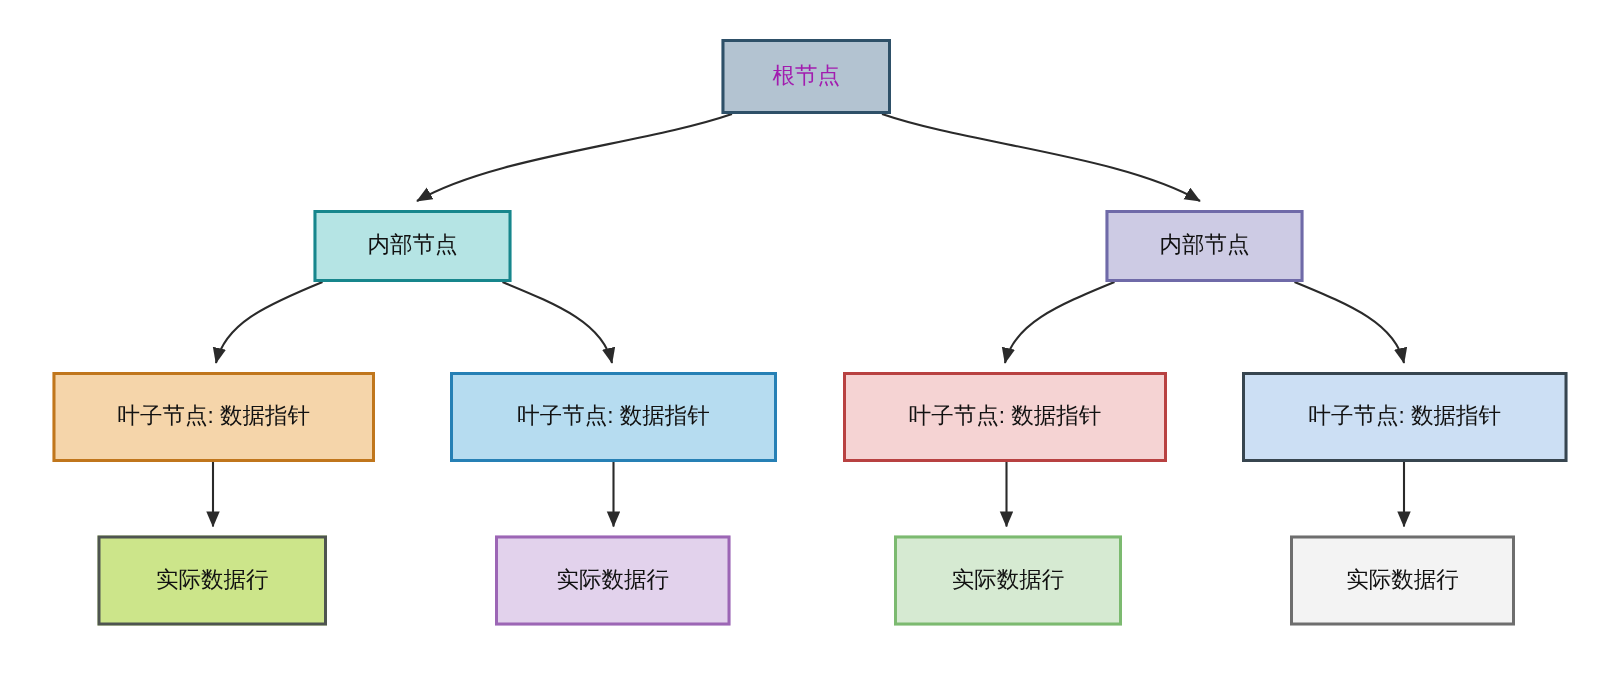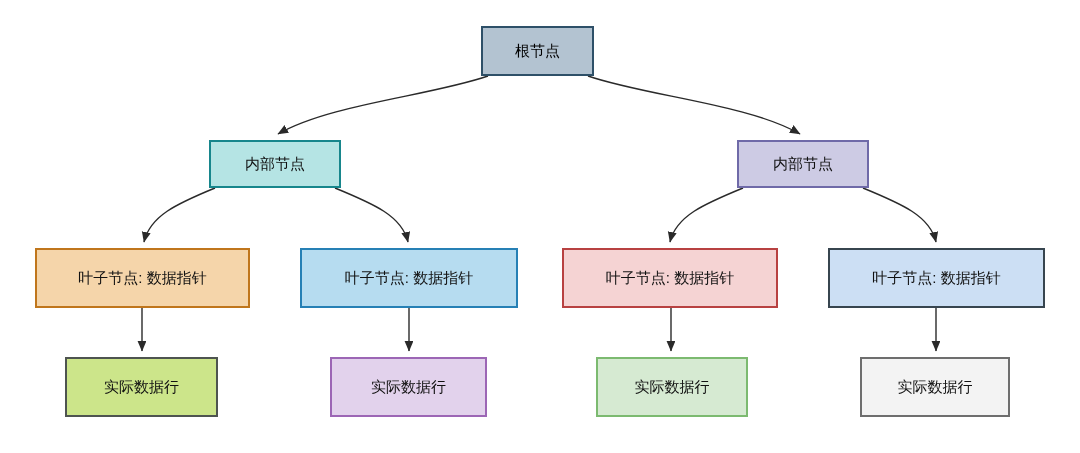--- a/index.html
+++ b/index.html
@@ -64,21 +64,21 @@
         <path d="M 335 188 C 374 204 402 216 408 242" fill="none" stroke="#2a2a2a" stroke-width="1.4" marker-end="url(#arrowhead)"></path>
         <path d="M 743 188 C 704 204 676 216 670 242" fill="none" stroke="#2a2a2a" stroke-width="1.4" marker-end="url(#arrowhead)"></path>
         <path d="M 863 188 C 902 204 930 216 936 242" fill="none" stroke="#2a2a2a" stroke-width="1.4" marker-end="url(#arrowhead)"></path>
         <path d="M 142 308 L 142 351" fill="none" stroke="#2a2a2a" stroke-width="1.4" marker-end="url(#arrowhead)"></path>
         <path d="M 409 308 L 409 351" fill="none" stroke="#2a2a2a" stroke-width="1.4" marker-end="url(#arrowhead)"></path>
         <path d="M 671 308 L 671 351" fill="none" stroke="#2a2a2a" stroke-width="1.4" marker-end="url(#arrowhead)"></path>
         <path d="M 936 308 L 936 351" fill="none" stroke="#2a2a2a" stroke-width="1.4" marker-end="url(#arrowhead)"></path>
       </g>
   </svg>
   <div id="node-group">
-      <div class="node" style="left: 481px; top: 26px; width: 113px; height: 50px; background: rgb(179, 195, 209); border-color: rgb(46, 80, 104); font-size: 15px; color: #000000;">
+      <div class="node" style="left: 481px; top: 26px; width: 113px; height: 50px; background: rgb(179, 195, 209); border-color: rgb(46, 80, 104); font-size: 15px; color: #a21caf;">
         <span class="node-label">根节点</span>
       </div>
       <div class="node" style="left: 209px; top: 140px; width: 132px; height: 48px; background: rgb(181, 228, 228); border-color: rgb(23, 134, 140); font-size: 15px; color: rgb(17, 17, 17);">
         <span class="node-label">内部节点</span>
       </div>
       <div class="node" style="left: 737px; top: 140px; width: 132px; height: 48px; background: rgb(205, 203, 228); border-color: rgb(111, 106, 168); font-size: 15px; color: rgb(17, 17, 17);">
         <span class="node-label">内部节点</span>
       </div>
       <div class="node" style="left: 35px; top: 248px; width: 215px; height: 60px; background: rgb(245, 213, 170); border-color: rgb(192, 118, 28); font-size: 15px; color: rgb(17, 17, 17);">
         <span class="node-label">叶子节点: 数据指针</span>

